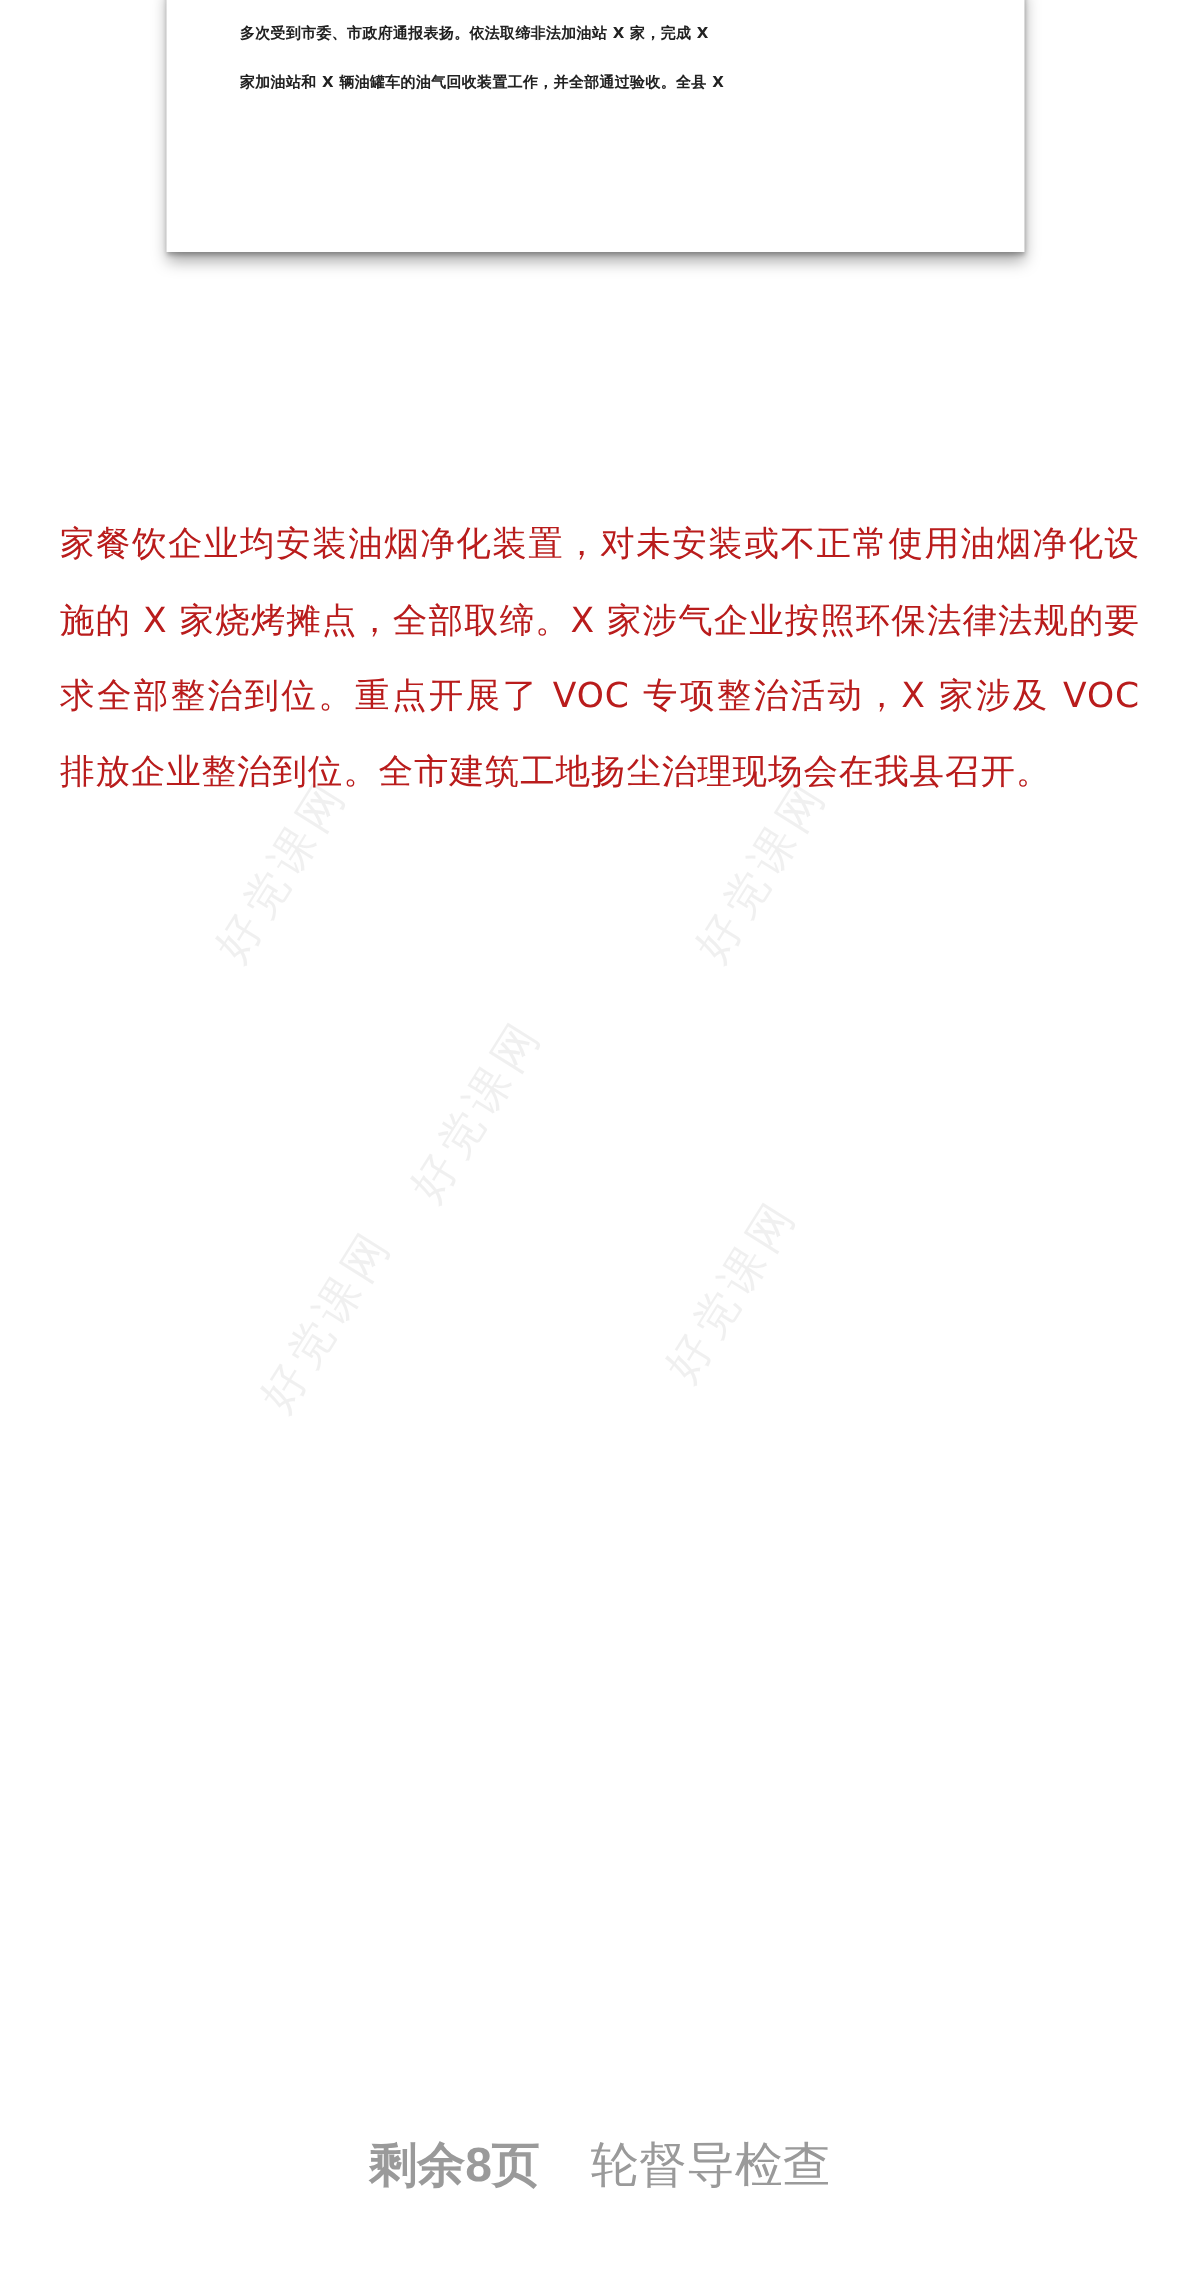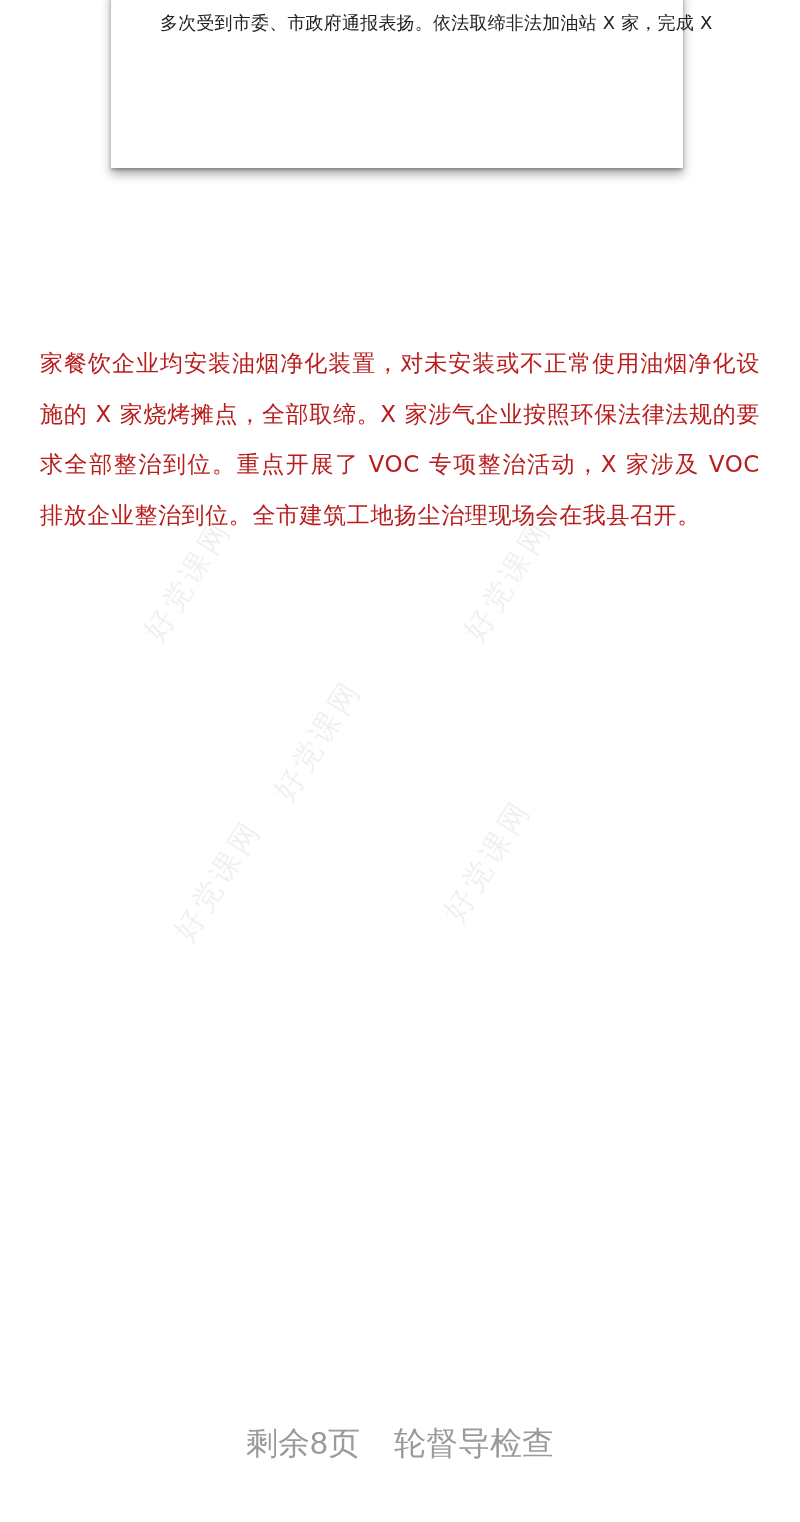--- a/index.html
+++ b/index.html
@@ -22,25 +22,26 @@
       top: -10px;
       width: 572px;
       height: 178px;
       background: #ffffff;
       box-shadow: 0 6px 10px rgba(0,0,0,0.35), 0 2px 3px rgba(0,0,0,0.25);
     }
     .preview-card .line {
       position: absolute;
       left: 49px;
       width: 480px;
-      font-size: 18px;
+      font-size: 10px;
       line-height: 18px;
       color: #222;
       white-space: nowrap;
       letter-spacing: 0.2px;
+      font-weight: bold;
     }
     .preview-card .l1 { top: 24px; }
     .preview-card .l2 { top: 57px; }
 
     
     .doc-body {
       position: absolute;
       left: 24px;
       top: 322px;
       width: 752px;
@@ -79,27 +80,28 @@
       position: absolute;
       left: 0;
       width: 800px;
       top: 1418px;
       text-align: center;
       font-size: 32px;
       line-height: 50px;
       color: #9a9a9a;
       font-family: "Liberation Sans", "DejaVu Sans", sans-serif;
     }
-    .more-pages .remaining { margin-right: 34px; }
+    .more-pages .remaining { margin-right: 34px; font-weight: bold; }
   </style>
 </head>
 <body>
 
 <div class="preview-card">
   <div class="line l1">多次受到市委、市政府通报表扬。依法取缔非法加油站 X 家，完成 X</div>
+  <div class="line l2">家加油站和 X 辆油罐车的油气回收装置工作，并全部通过验收。全县 X</div>
 </div>
 
 <div class="watermark wm1">好党课网</div>
 <div class="watermark wm2">好党课网</div>
 <div class="watermark wm3">好党课网</div>
 <div class="watermark wm4">好党课网</div>
 <div class="watermark wm5">好党课网</div>
 
 <div class="doc-body">
   <p class="para">家餐饮企业均安装油烟净化装置，对未安装或不正常使用油烟净化设施的 X 家烧烤摊点，全部取缔。X 家涉气企业按照环保法律法规的要求全部整治到位。重点开展了 VOC 专项整治活动，X 家涉及 VOC 排放企业整治到位。全市建筑工地扬尘治理现场会在我县召开。</p>

